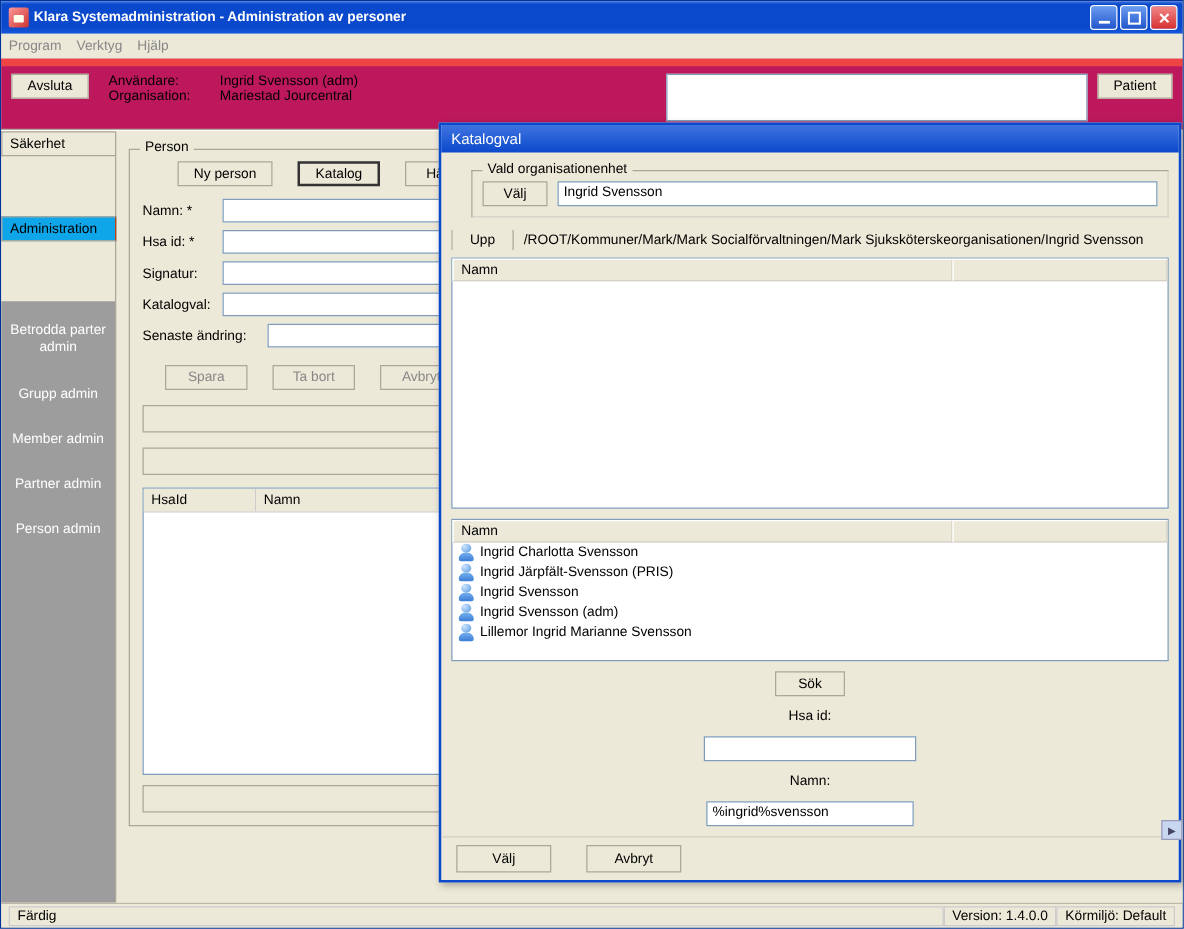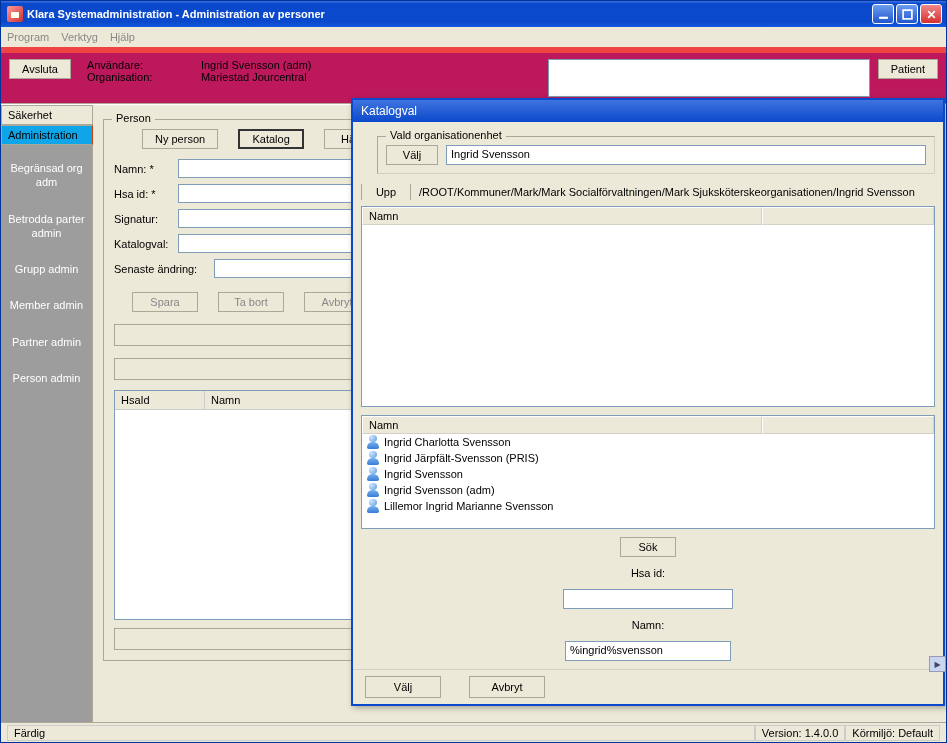--- a/index.html
+++ b/index.html
@@ -12,25 +12,25 @@
 .win-btns { display: flex; gap: 2px; }
 .win-btn { width: 22px; height: 20px; border: 1px solid #fff; border-radius: 3px; display: flex; align-items: center; justify-content: center; font-family: Arial; font-weight: bold; }
 .win-btn.min, .win-btn.max { background: linear-gradient(to bottom, #6b9df0, #2255cc); color: #fff; }
 .win-btn.close { background: linear-gradient(to bottom, #f08888, #d83030); color: #fff; }
 .win-btn svg { width: 11px; height: 11px; }
 .menubar { height: 20px; background: #ece9d8; display: flex; align-items: center; padding: 0 6px; gap: 12px; color: #888; }
 .menubar span { cursor: default; }
 .toolbar { border-top: 6px solid #ef4444; border-bottom: 1px solid #aca899; padding: 6px 8px; display: flex; align-items: flex-start; background: #be185d; }
 .btn { border: 1px solid #aca899; background: #ece9d8; padding: 3px 12px; cursor: default; min-width: 50px; text-align: center; }
 .info-pair { margin-left: 16px; }
-.info-pair div { display: flex; gap: 34px; }
+.info-pair div { display: flex; gap: 9px; }
 .toolbar .spacer { flex: 1; }
 .big-textbox { flex: 1.4; margin: 0 8px; height: 38px; border: 1px solid #7f9db9; background: #fff; }
 .content { flex: 1; display: flex; background: #ece9d8; border-top: 1px solid #fff; position: relative; }
-.vtabs { width: 91px; display: flex; flex-direction: column; }
+.vtabs { width: 91px; display: flex; flex-direction: column; gap: 48px; }
 .vtab { height: 20px; border: 1px solid #aca899; border-right: none; background: #ece9d8; display: flex; align-items: center; padding: 0 6px; font-size: 11px; cursor: default; }
 .vtab.active { background: #0ea5e9; border-right: 1px solid #c2410c; margin-right: -1px; z-index: 1; }
 .side-panel { flex: 1; background: #9d9d9d; color: #fff; display: flex; flex-direction: column; padding: 8px 2px; }
 .side-item { text-align: center; padding: 8px 2px; cursor: default; font-size: 11px; line-height: 1.3; }
 .side-item + .side-item { margin-top: 6px; }
 .main { flex: 1; background: #ece9d8; padding: 8px 10px; border-left: 1px solid #aca899; position: relative; }
 .group { border: 1px solid #aca899; border-top: none; padding: 10px; position: relative; margin-top: 6px; }
 .group::before { content: ''; position: absolute; top: 0; left: 0; right: 0; border-top: 1px solid #aca899; }
 .group-label { position: absolute; top: -7px; left: 8px; background: #ece9d8; padding: 0 4px; font-size: 11px; }
 .btnrow { display: flex; gap: 20px; margin-bottom: 10px; padding-left: 28px; }
@@ -132,21 +132,20 @@
     <div class="spacer"></div>
     <div class="big-textbox"></div>
     <div class="btn">Patient</div>
   </div>
 
   <div class="content">
     <div class="vtabs">
       <div class="vtab">Säkerhet</div>
       <div class="vtab active">Administration</div>
       <div class="side-panel">
-        <div class="side-item">Begränsad org adm</div>
         <div class="side-item">Betrodda parter admin</div>
         <div class="side-item">Grupp admin</div>
         <div class="side-item">Member admin</div>
         <div class="side-item">Partner admin</div>
         <div class="side-item">Person admin</div>
       </div>
     </div>
 
     <div class="main">
       <div class="group">

